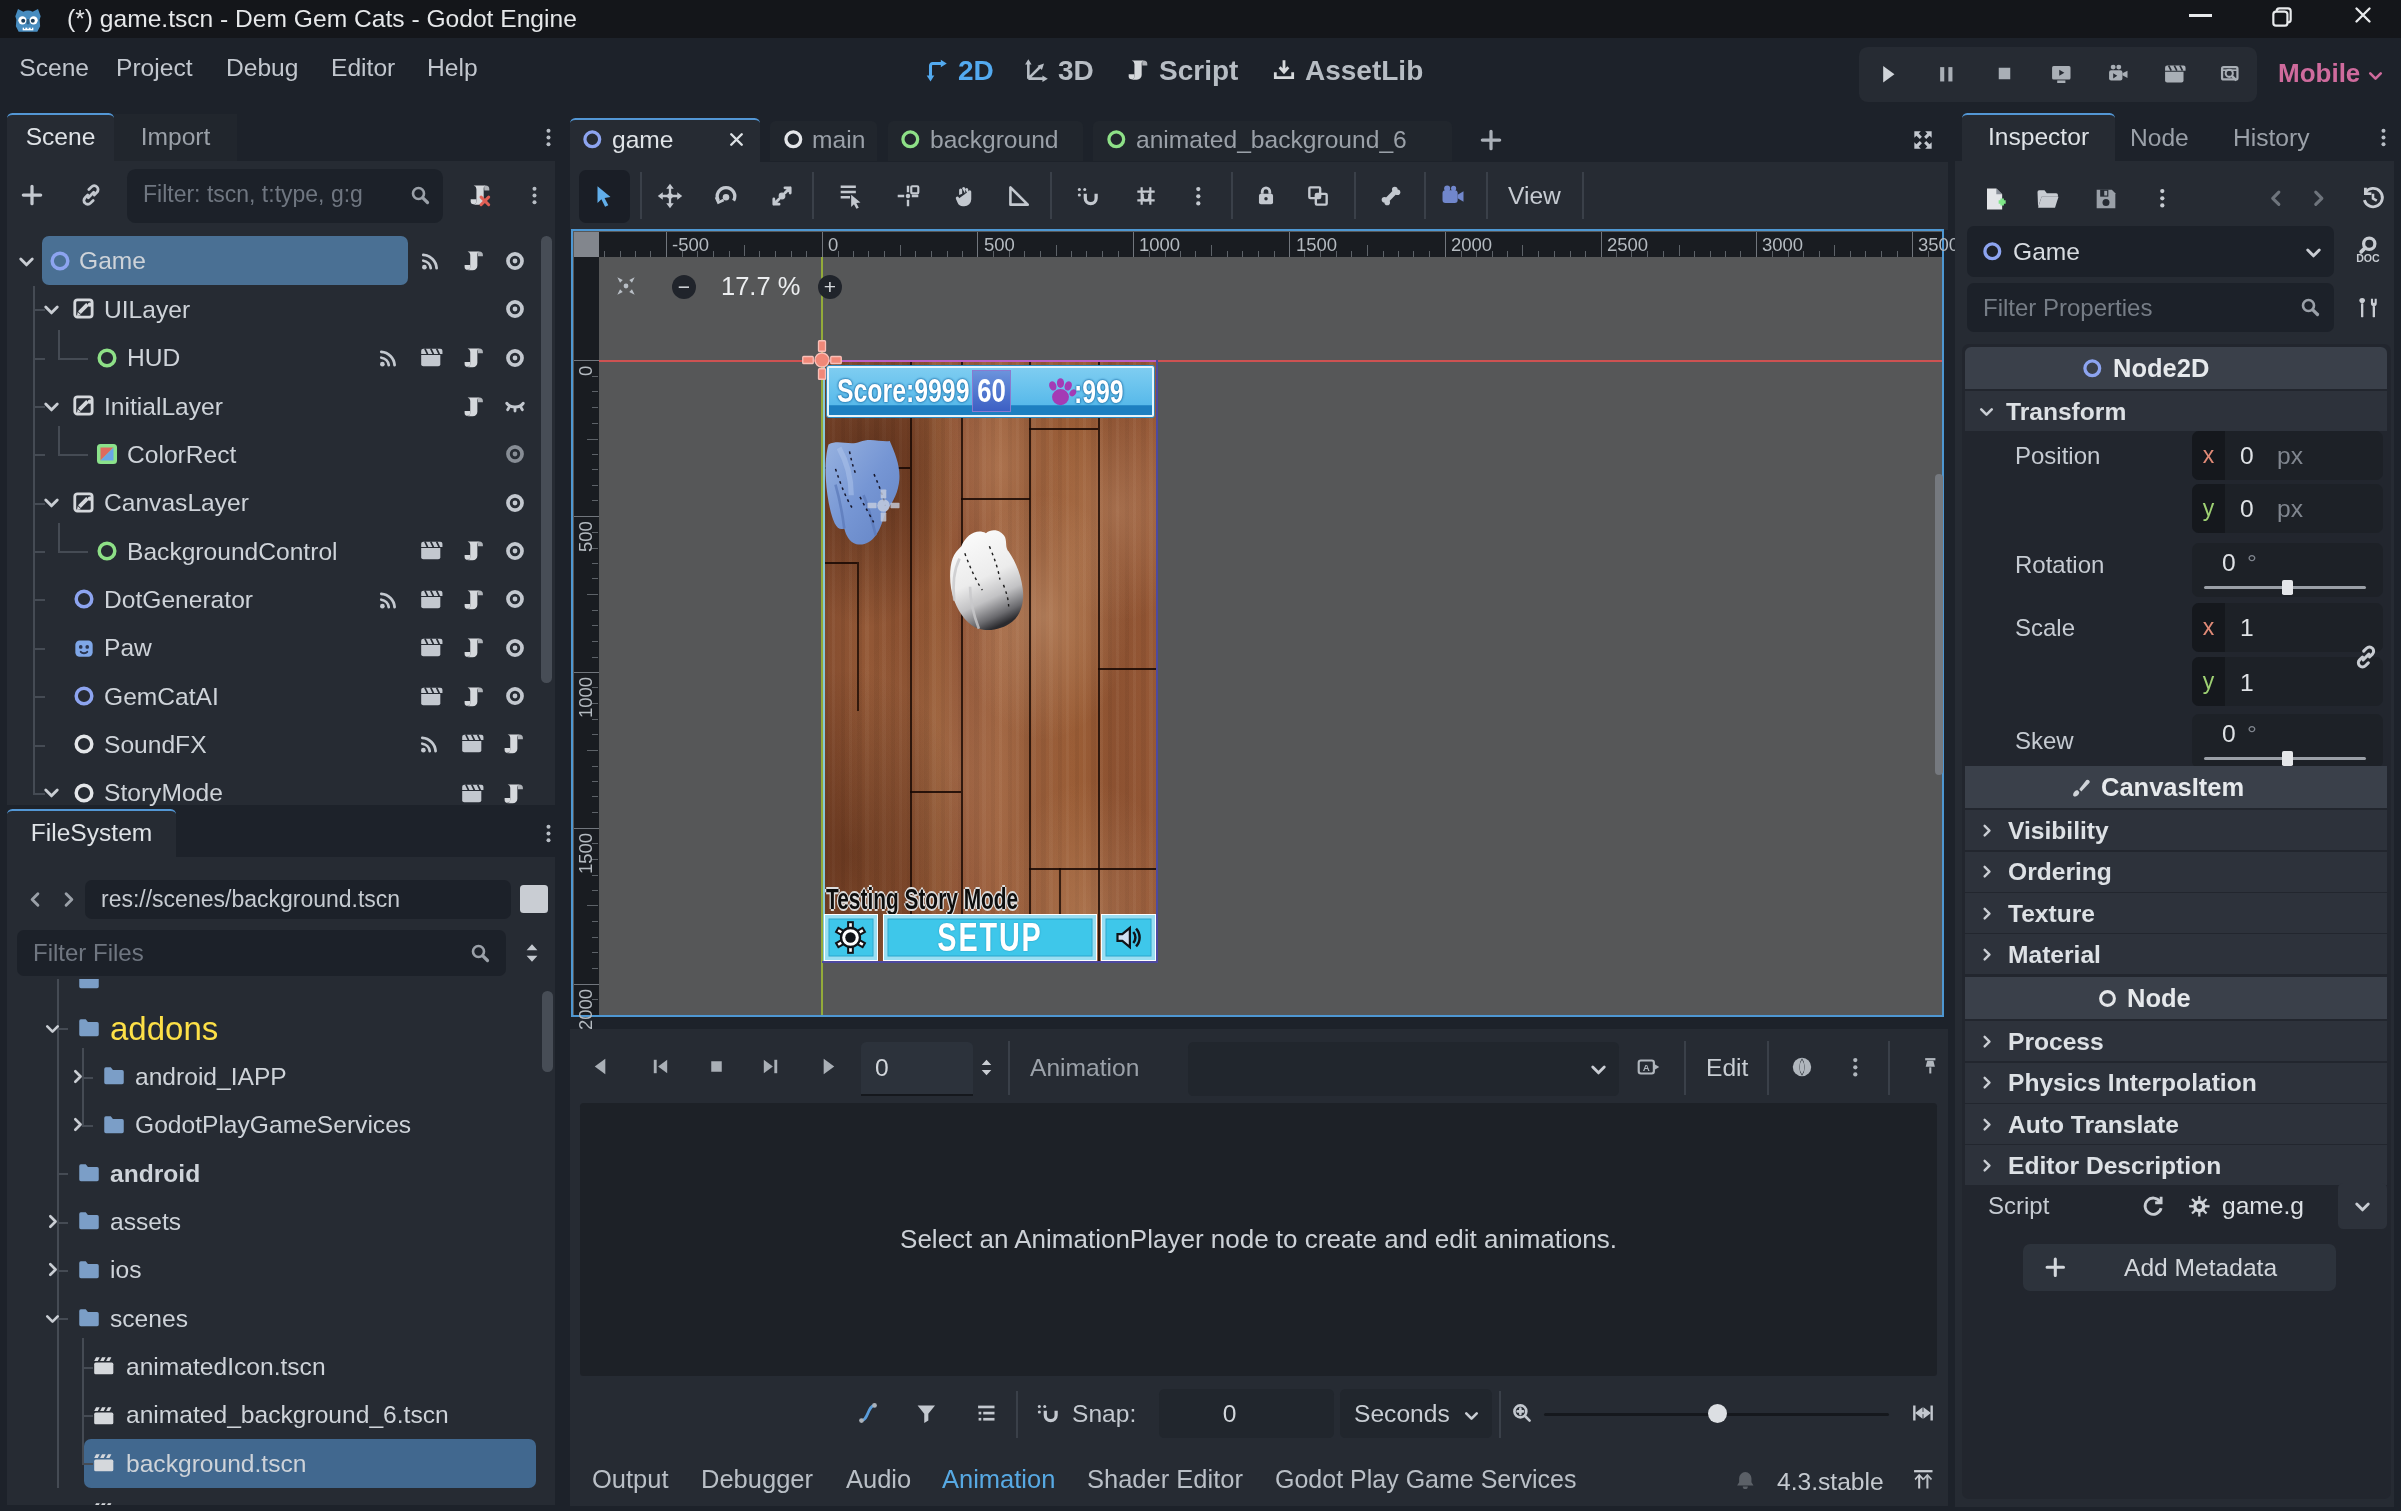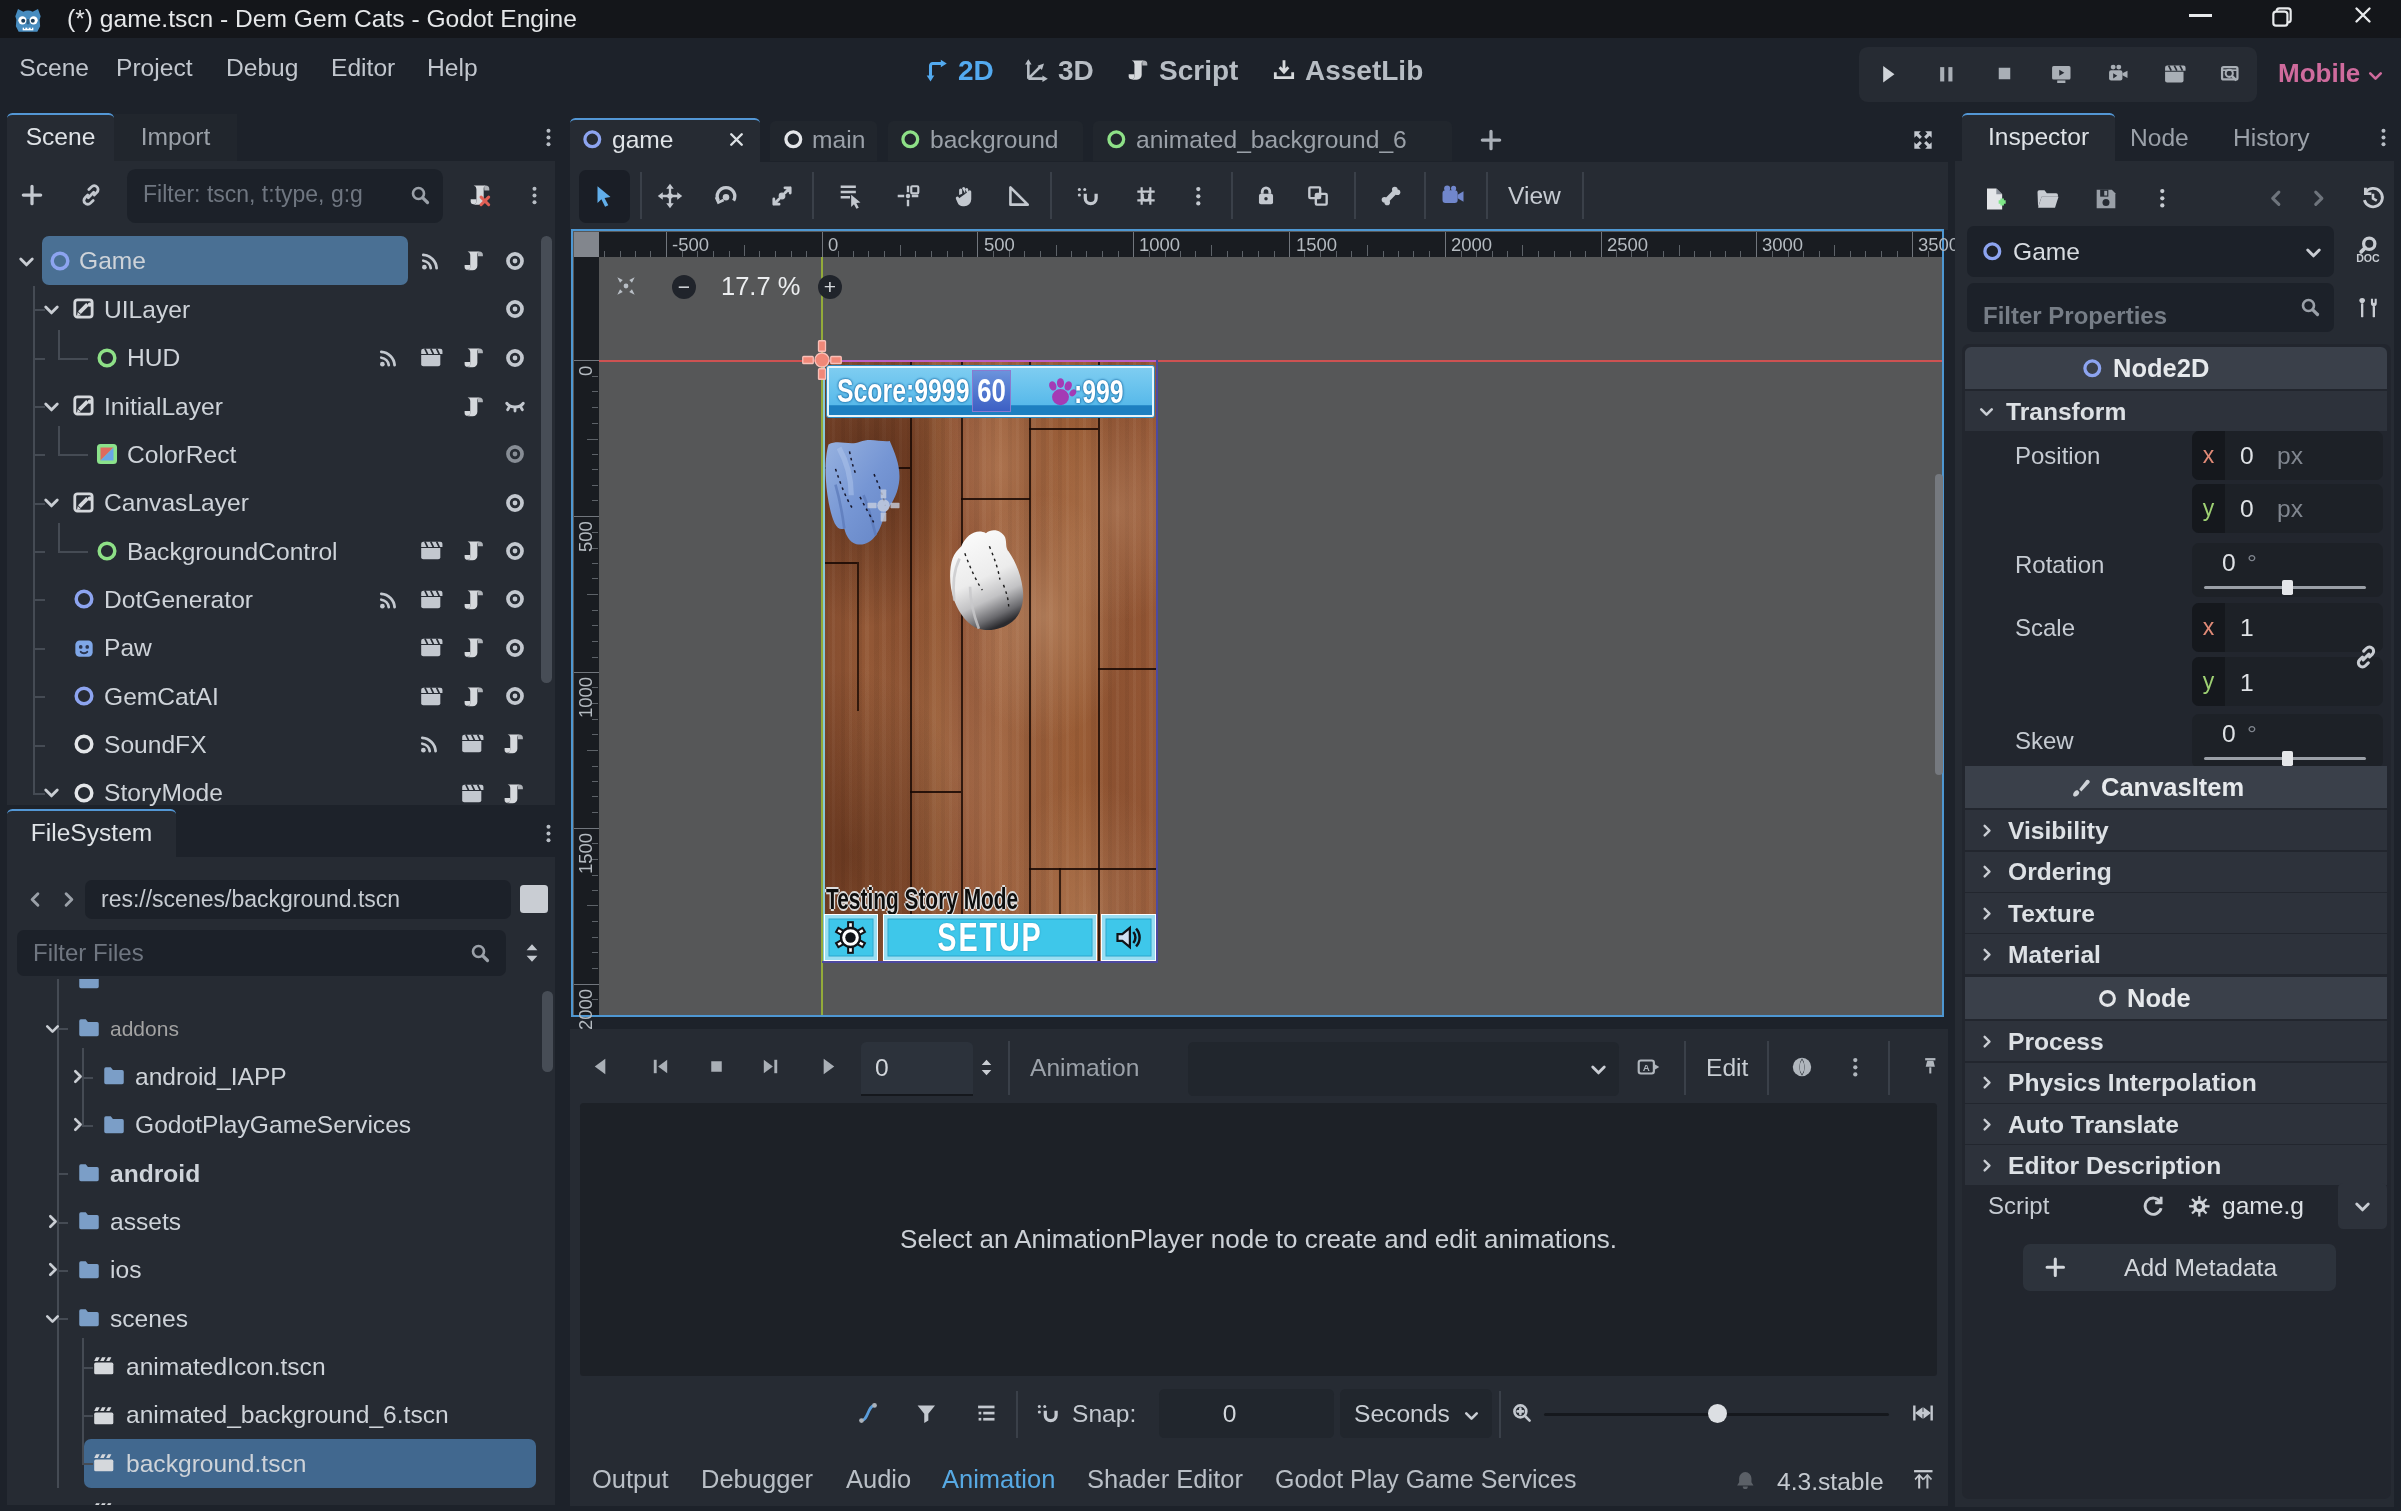--- a/index.html
+++ b/index.html
@@ -455,21 +455,21 @@
     <svg style="position:absolute;left:69px;top:-12.3px" width="26" height="26" viewBox="0 0 24 24">
       <path d="M3 5.5 a1.5 1.5 0 0 1 1.5 -1.5 H9 l2 2.5 h8.5 A1.5 1.5 0 0 1 21 8 v10 a1.5 1.5 0 0 1 -1.5 1.5 h-15 A1.5 1.5 0 0 1 3 18 Z" fill="#7b9ec7"></path>
     </svg>
     <div style="position:absolute;left:50px;top:49px;width:10.5px;height:1.8px;background:#454b54"></div>
     <svg style="position:absolute;left:35px;top:39px" width="21" height="21" viewBox="0 0 24 24">
       <path d="M6 9.5 L12 15.5 L18 9.5" fill="none" stroke="#c9cdd3" stroke-width="3" stroke-linecap="round" stroke-linejoin="round"></path>
     </svg>
     <svg style="position:absolute;left:69px;top:36px" width="26" height="26" viewBox="0 0 24 24">
       <path d="M3 5.5 a1.5 1.5 0 0 1 1.5 -1.5 H9 l2 2.5 h8.5 A1.5 1.5 0 0 1 21 8 v10 a1.5 1.5 0 0 1 -1.5 1.5 h-15 A1.5 1.5 0 0 1 3 18 Z" fill="#7b9ec7"></path>
     </svg>
-    <div style="position:absolute;left:103px;top:32px;font-size:21px;line-height:35px;color:#a3a3a3;font-weight:400;white-space:nowrap">addons</div>
+    <div style="position:absolute;left:103px;top:32px;font-size:33px;line-height:35px;color:#fde047;font-weight:400;white-space:nowrap">addons</div>
     <div style="position:absolute;left:75px;top:98px;width:10.5px;height:1.8px;background:#454b54"></div>
     <svg style="position:absolute;left:60px;top:87px" width="21" height="21" viewBox="0 0 24 24">
       <path d="M9.5 6 L15.5 12 L9.5 18" fill="none" stroke="#c9cdd3" stroke-width="3" stroke-linecap="round" stroke-linejoin="round"></path>
     </svg>
     <svg style="position:absolute;left:94px;top:84px" width="26" height="26" viewBox="0 0 24 24">
       <path d="M3 5.5 a1.5 1.5 0 0 1 1.5 -1.5 H9 l2 2.5 h8.5 A1.5 1.5 0 0 1 21 8 v10 a1.5 1.5 0 0 1 -1.5 1.5 h-15 A1.5 1.5 0 0 1 3 18 Z" fill="#7b9ec7"></path>
     </svg>
     <div style="position:absolute;left:128px;top:80px;font-size:24.6px;line-height:35px;color:#ced3d9;font-weight:400;white-space:nowrap">android_IAPP</div>
     <div style="position:absolute;left:75px;top:146px;width:10.5px;height:1.8px;background:#454b54"></div>
     <svg style="position:absolute;left:60px;top:135px" width="21" height="21" viewBox="0 0 24 24">
@@ -1113,21 +1113,21 @@
 <div style="position:absolute;left:2013px;top:234px;font-size:24.6px;line-height:35px;color:#d8dce1;font-weight:400;white-space:nowrap;">Game</div>
 <svg style="position:absolute;left:2302px;top:241px" width="23" height="23" viewBox="0 0 24 24">
     <path d="M6 9.5 L12 15.5 L18 9.5" fill="none" stroke="#c9cdd3" stroke-width="3" stroke-linecap="round" stroke-linejoin="round"></path>
   </svg>
 <svg style="position:absolute;left:2353px;top:235px" width="30" height="30" viewBox="0 0 24 24">
     <circle cx="13" cy="7" r="4.5" fill="none" stroke="#c8ccd2" stroke-width="2.6"></circle>
     <path d="M9.8 10.2 L6.5 13.5" stroke="#c8ccd2" stroke-width="3" stroke-linecap="round"></path>
     <text x="12" y="21.5" font-size="8.5" font-weight="bold" fill="#c8ccd2" text-anchor="middle" font-family="Liberation Sans">DOC</text>
   </svg>
 <div style="position:absolute;left:1967px;top:283px;width:367px;height:49px;background:#1c2129;border-radius:7px"></div>
-<div style="position:absolute;left:1983px;top:299px;font-size:24px;line-height:34px;color:#767d86;font-weight:700;white-space:nowrap;">Filter Properties</div>
+<div style="position:absolute;left:1983px;top:291px;font-size:24px;line-height:34px;color:#767d86;font-weight:400;white-space:nowrap;">Filter Properties</div>
 <svg style="position:absolute;left:2298px;top:295px" width="24" height="24" viewBox="0 0 24 24">
     <circle cx="10.5" cy="10.5" r="5.5" fill="none" stroke="#9aa0a8" stroke-width="2.6"></circle>
     <path d="M14.8 14.8 L19.5 19.5" stroke="#9aa0a8" stroke-width="3.2" stroke-linecap="round"></path>
   </svg>
 <svg style="position:absolute;left:2354px;top:294px" width="28" height="28" viewBox="0 0 24 24">
     <g fill="#c8ccd2">
       <path d="M7 3.5 a2.5 2.5 0 0 1 2.5 2.5 L8 8 H6 L4.5 6 A2.5 2.5 0 0 1 7 3.5 Z"></path>
       <rect x="6" y="8" width="2" height="12" rx="1"></rect>
       <path d="M14.5 4 v4 a2.5 2.5 0 0 0 5 0 V4 h-1.8 v3.5 h-1.4 V4 Z"></path>
       <rect x="16" y="10" width="2" height="10" rx="1"></rect>

